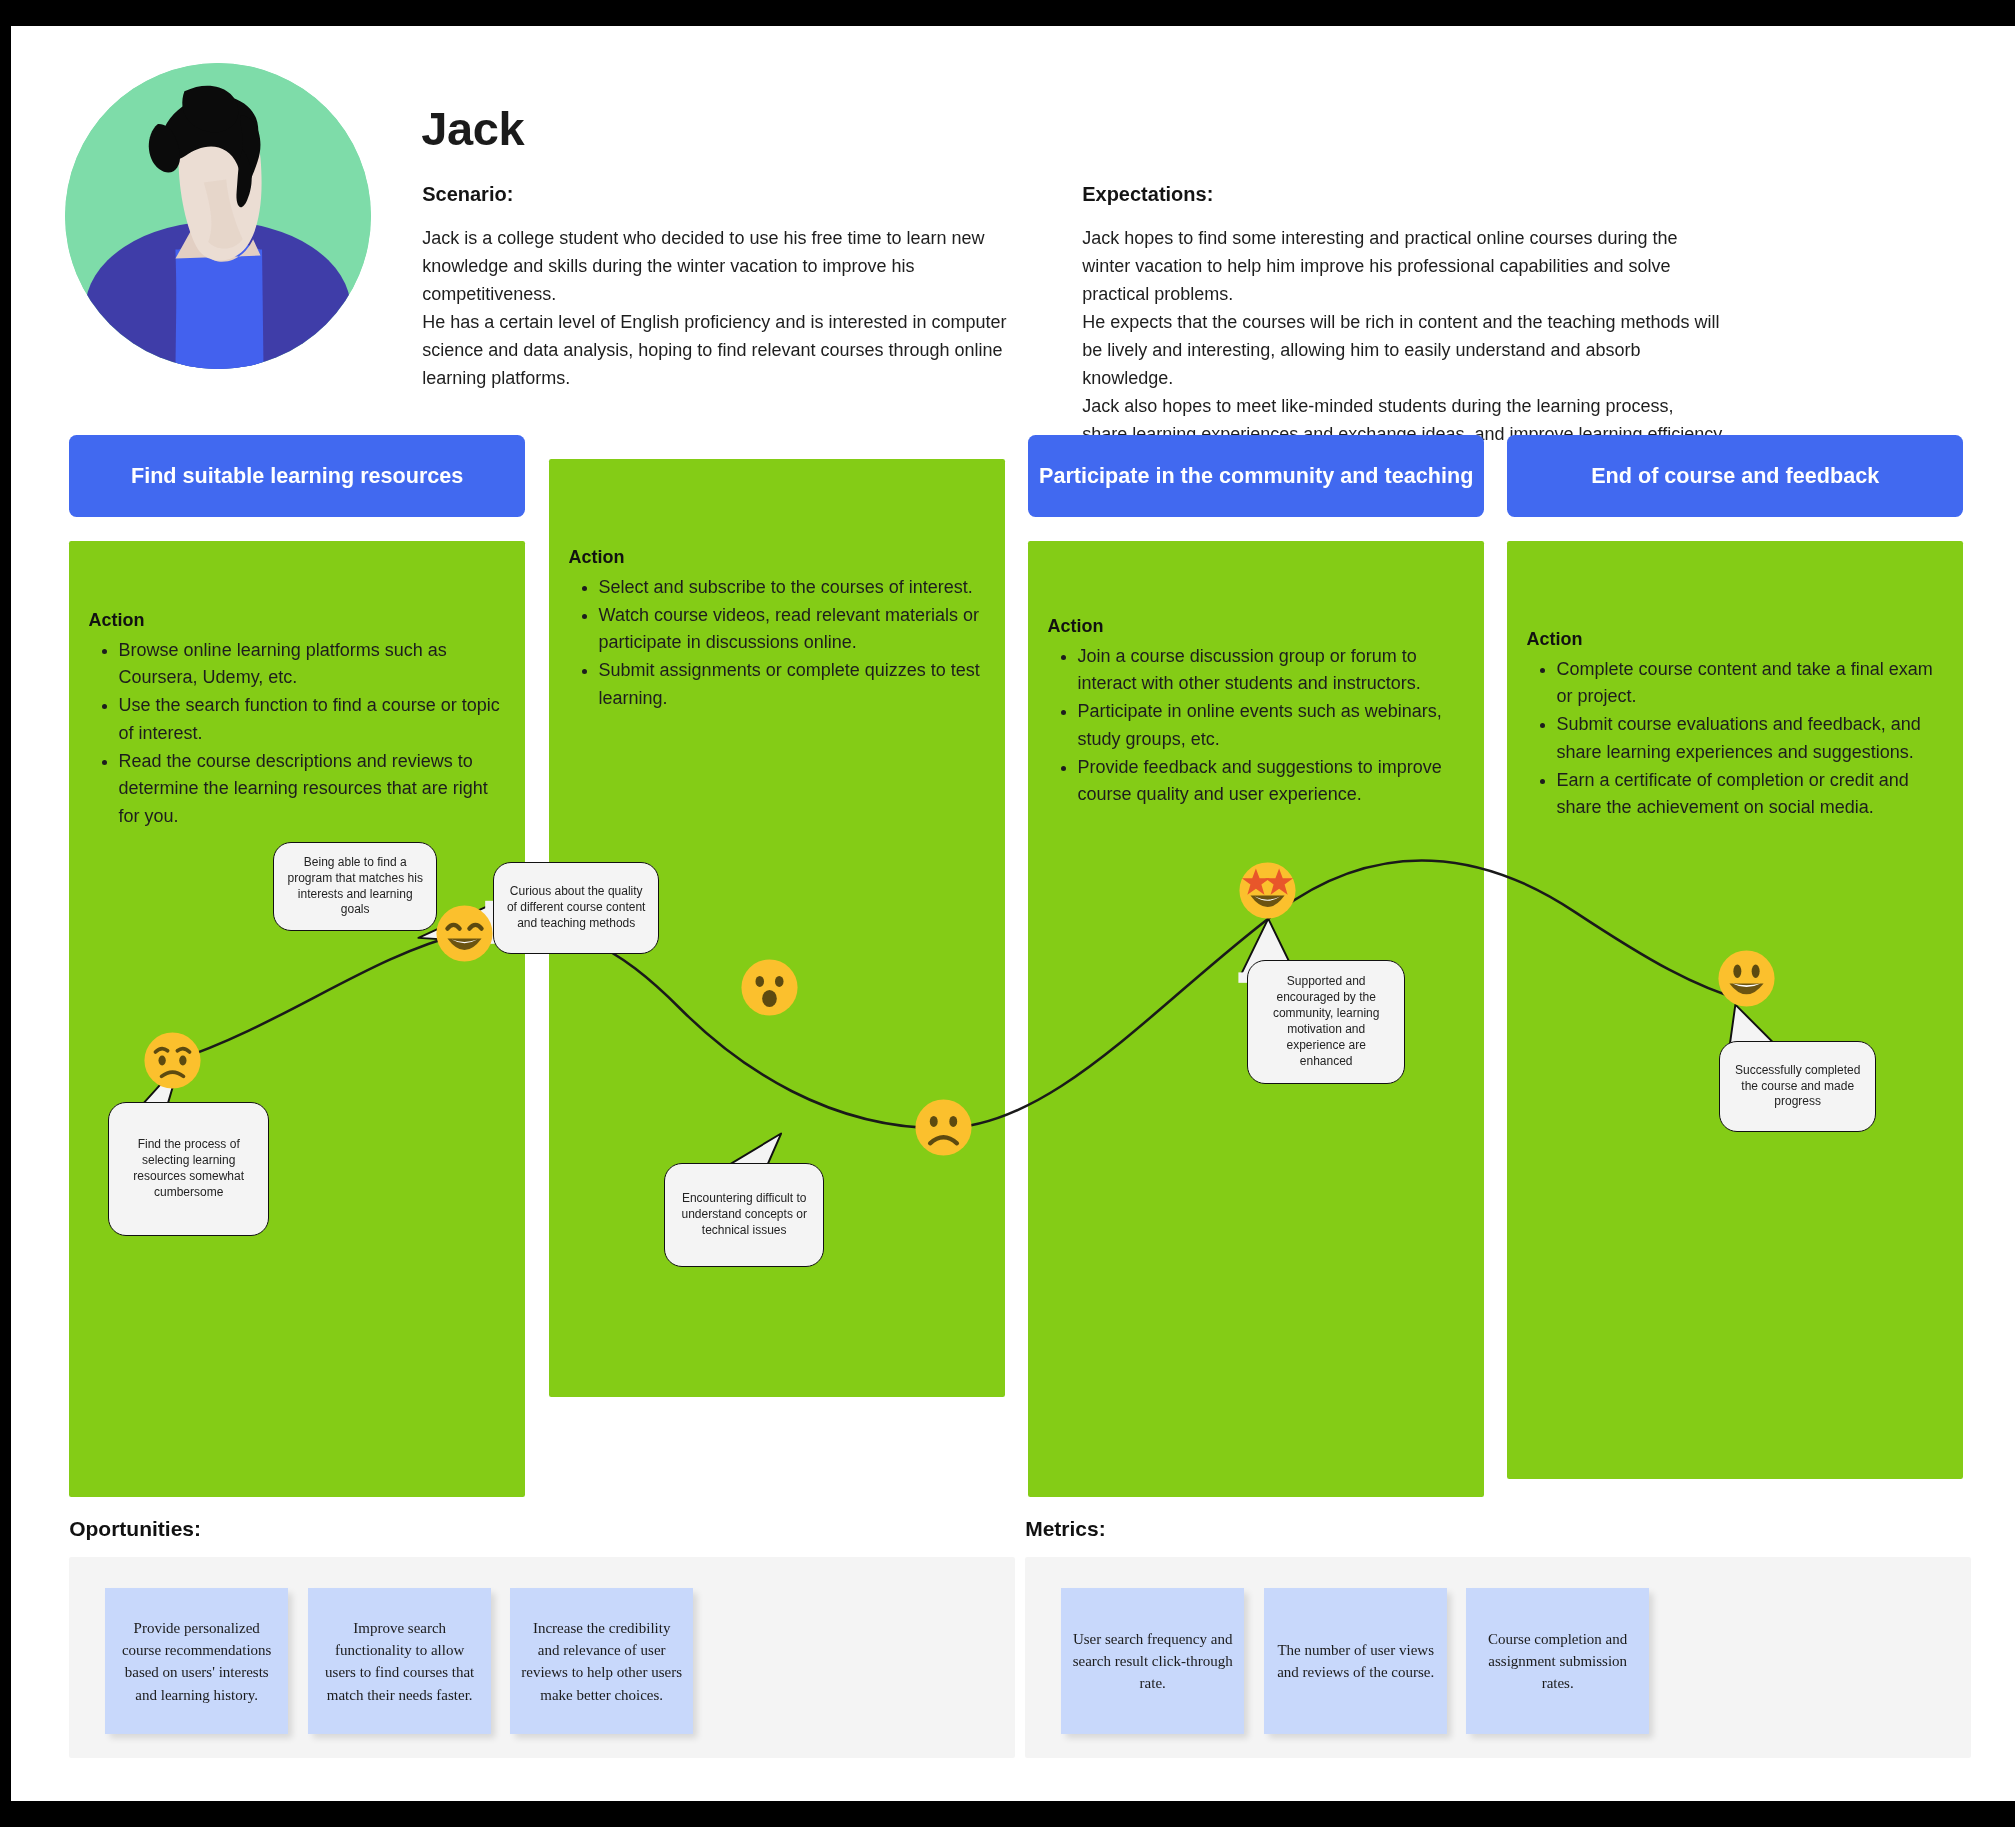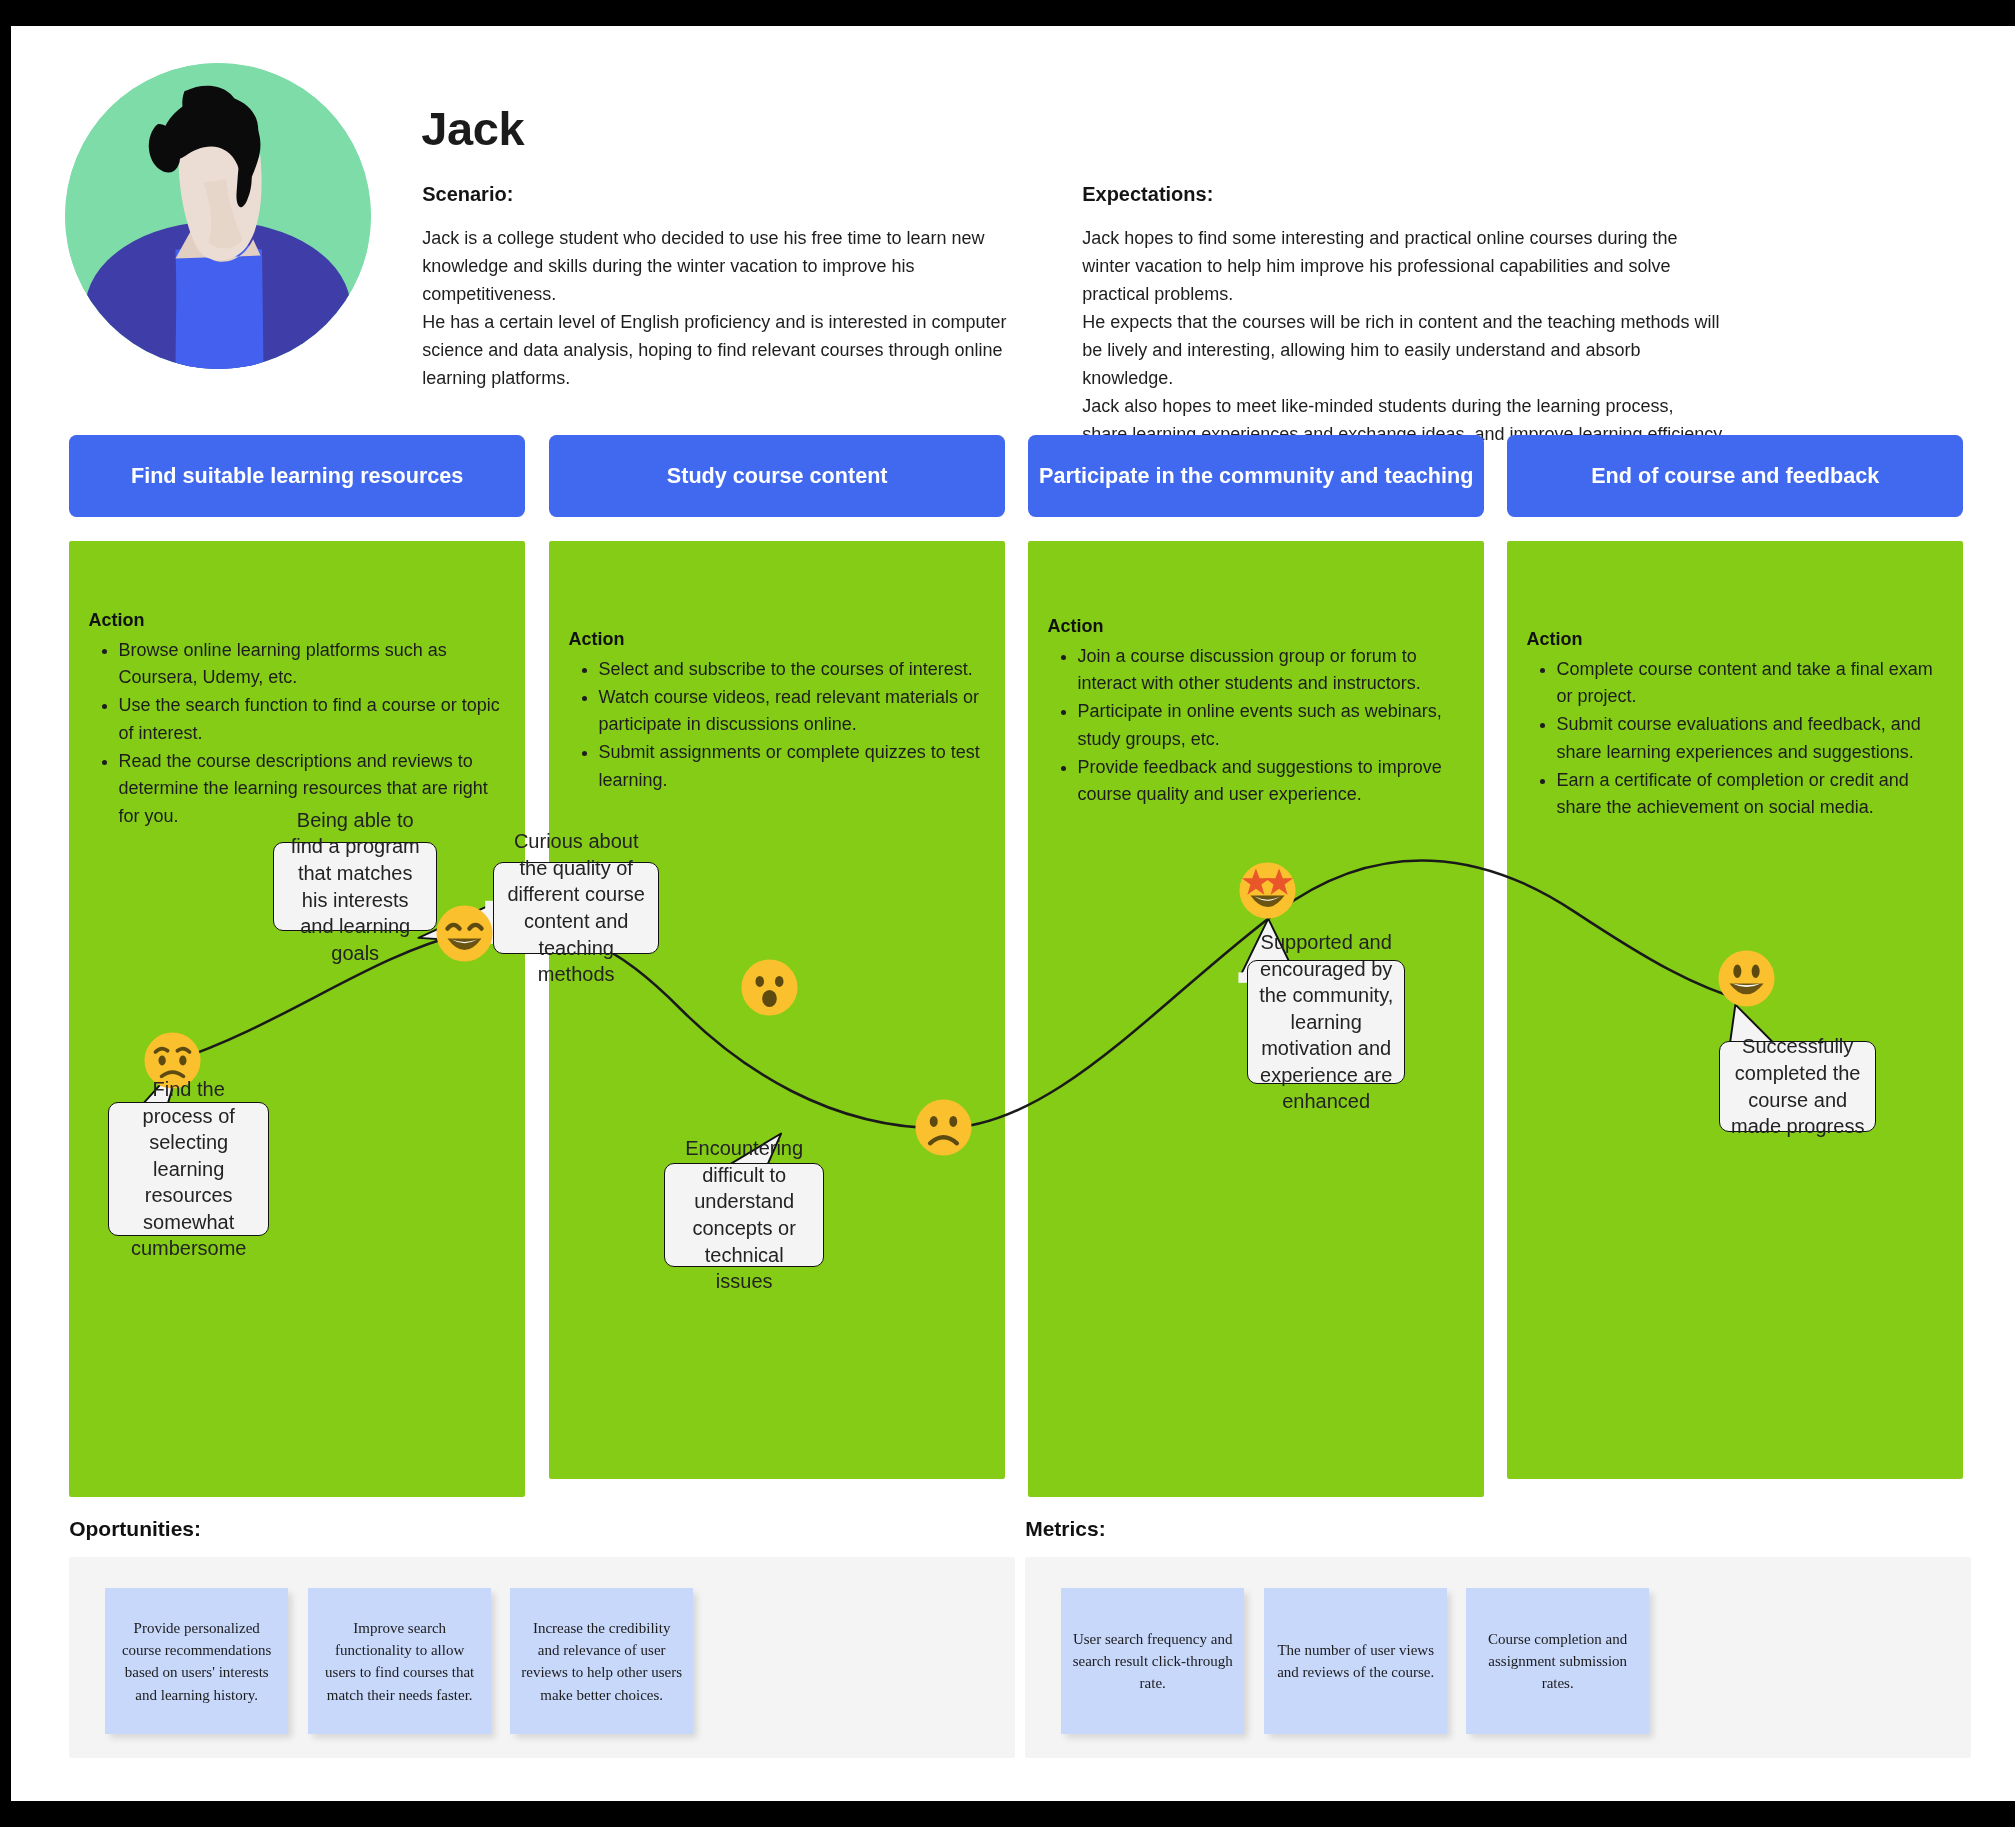--- a/index.html
+++ b/index.html
@@ -83,22 +83,22 @@
   }
   .curve{position:absolute;left:0;top:0;width:1894px;height:1066px;}
 
   .emoji{
     position:absolute;width:61px;height:61px;
   }
   .emoji svg{display:block;width:61px;height:61px;}
 
   .bubble{
     position:absolute;box-sizing:border-box;
-    border:1.9px solid #111;border-radius:10px;background:#f4f4f4;
-    font-size:20px;line-height:1.33;color:#232323;text-align:center;
+    border:1.9px solid #111;border-radius:18px;background:#f4f4f4;
+    font-size:12px;line-height:1.33;color:#232323;text-align:center;
     display:flex;align-items:center;justify-content:center;
     padding:9px 10.4px;
   }
   .tail{position:absolute;}
 
   
   .bottom{position:absolute;left:58px;top:1491px;width:1894px;height:268px;}
   .bot-col{position:absolute;top:0;width:946px;}
   .bot-col.left{left:0;}
   .bot-col.right{left:956px;}
@@ -170,21 +170,20 @@
           <ul class="action-list">
             <li>Browse online learning platforms such as Coursera, Udemy, etc.</li>
             <li>Use the search function to find a course or topic of interest.</li>
             <li>Read the course descriptions and reviews to determine the learning resources that are right for you.</li>
           </ul>
         </div>
       </div>
     </div>
 
     <div class="stage">
-      <div class="stage-head">Study course content</div>
       <div class="stage-body">
         <div class="action-block">
           <div class="action-title">Action</div>
           <ul class="action-list">
             <li>Select and subscribe to the courses of interest.</li>
             <li>Watch course videos, read relevant materials or participate in discussions online.</li>
             <li>Submit assignments or complete quizzes to test learning.</li>
           </ul>
         </div>
       </div>

